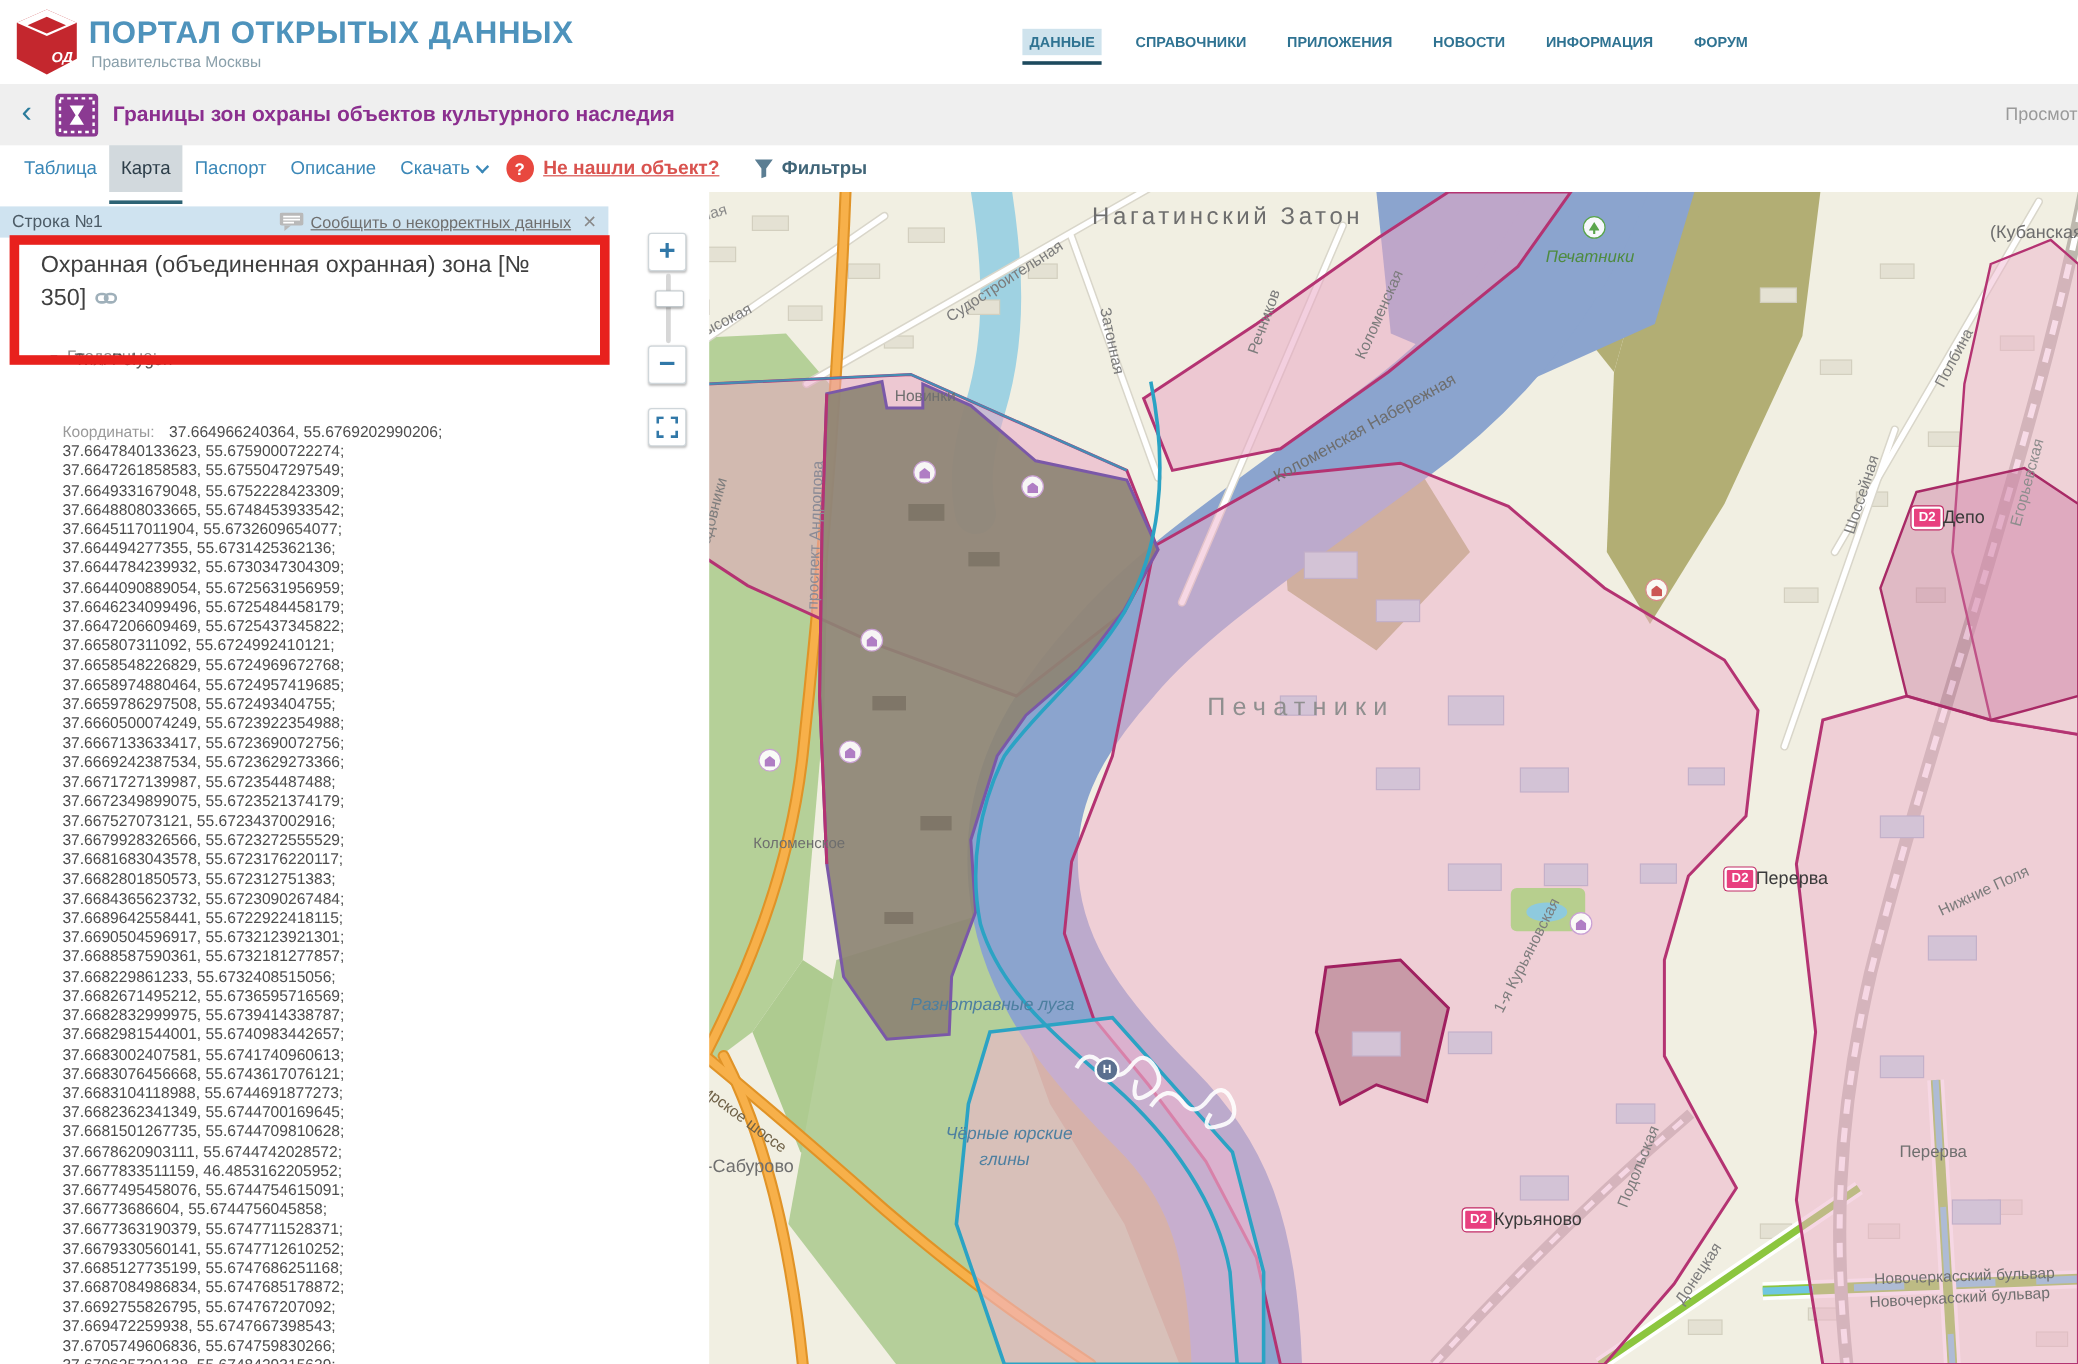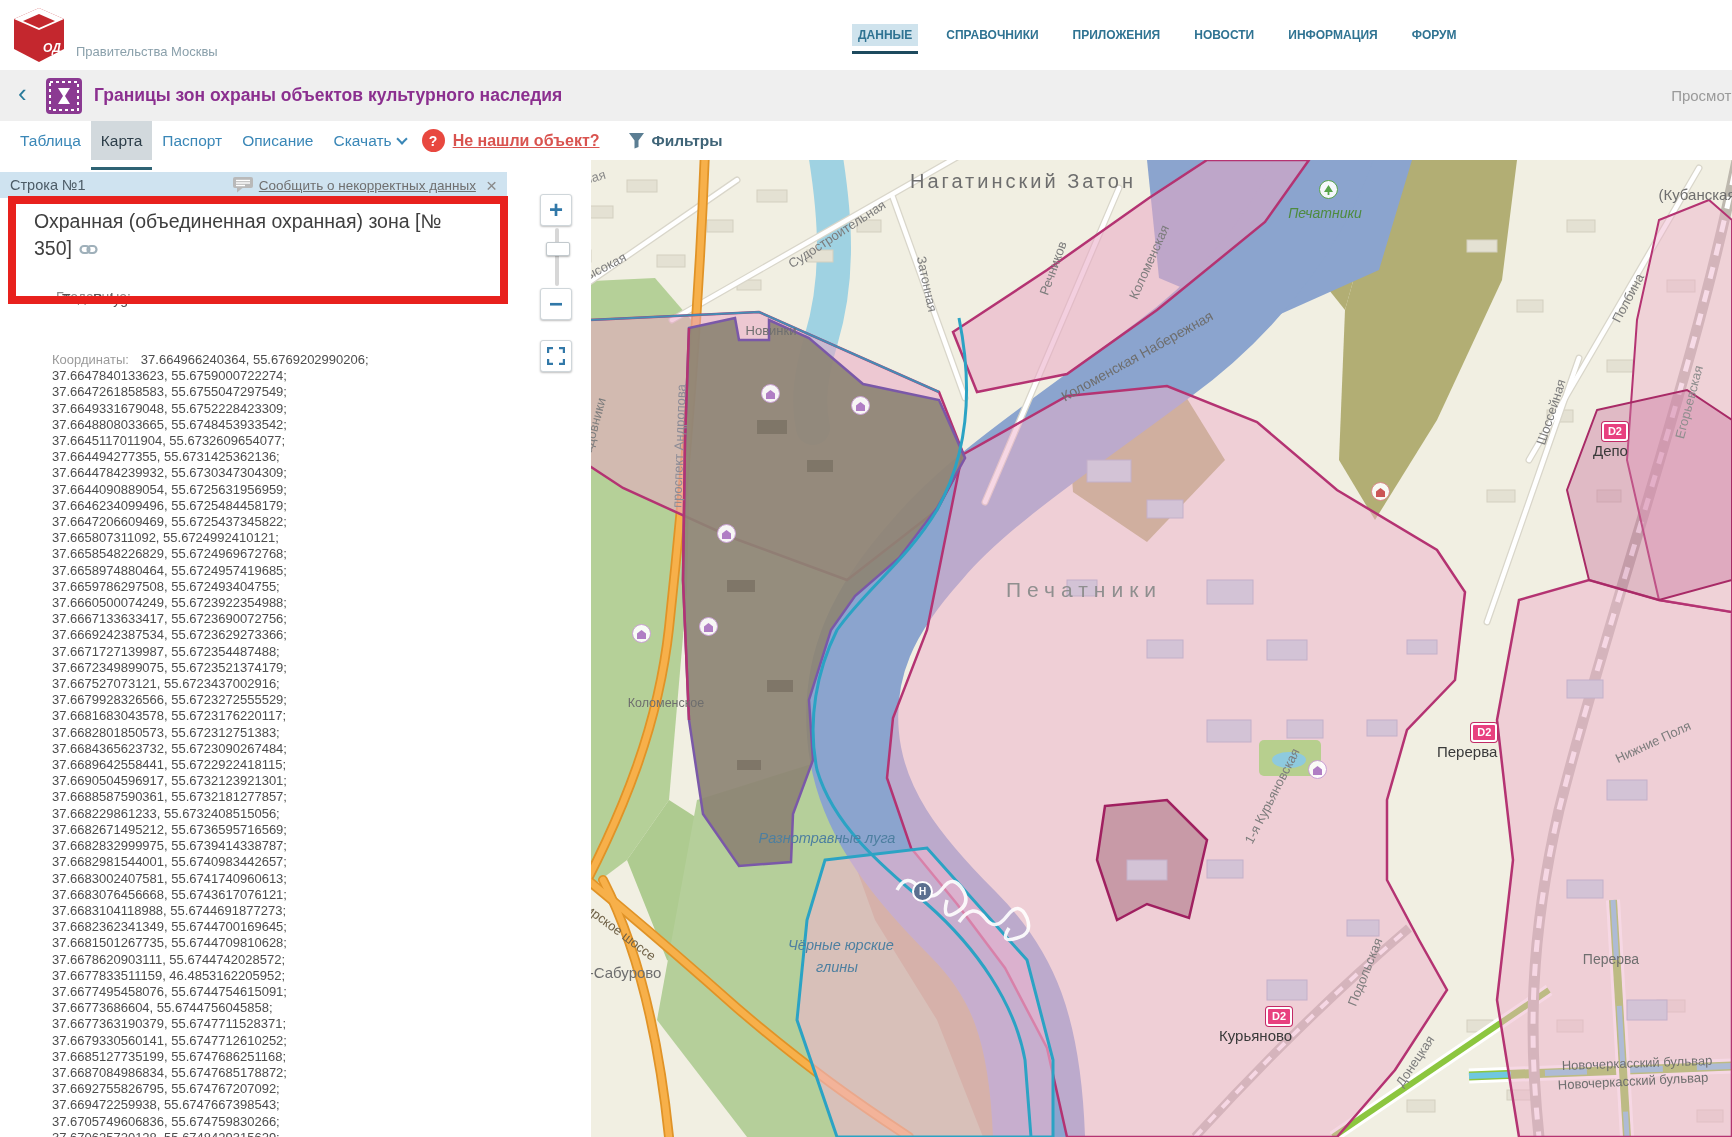--- a/index.html
+++ b/index.html
@@ -47,21 +47,21 @@
   .geodata{position:absolute;left:40px;top:129px;font-size:14px;color:#8c8c8c;cursor:pointer}
   .geodata .tri{font-size:10px;color:#777;margin-right:6px}
   .type-line{position:absolute;left:62px;top:131px;font-size:14px;color:#555;z-index:1}
   .coords{position:absolute;left:52px;top:192px;width:430px;font-size:13px;line-height:16.2px;color:#4d4d4d}
   .coords .clabel{color:#9a9a9a;margin-right:12px}
 
   
   .map{position:absolute;left:507px;top:160px;width:1225px;height:977px;overflow:hidden;background:#f1efe2;cursor:grab}
   .map svg.base{position:absolute;left:0;top:0}
   .mlbl{position:absolute;white-space:nowrap;font-size:13px;color:#7c7c7c;transform:translate(-50%,-50%);z-index:3;pointer-events:none}
-  .d2wrap{position:absolute;display:flex;flex-direction:column;align-items:flex-end;z-index:4;pointer-events:none}
+  .d2wrap{position:absolute;display:flex;flex-direction:row;align-items:flex-start;z-index:4;pointer-events:none}
   .d2badge{background:#e8407f;color:#fff;font-weight:bold;font-size:11px;padding:0 4px;border-radius:3px;border:2px solid #fff;box-shadow:0 0 0 1px #c22a66;line-height:15px}
   .d2name{font-size:15px;color:#3a3a3a;margin-top:1px}
   .poi{position:absolute;width:17px;height:17px;border-radius:50%;background:rgba(255,255,255,.92);border:1px solid #c9a0d4;z-index:3}
   .poi::after{content:"";position:absolute;left:4px;right:4px;top:4px;bottom:3px;background:#b07ec4;
     clip-path:polygon(0 100%,0 45%,50% 10%,100% 45%,100% 100%)}
   .poi.red{border-color:#d98a8a}.poi.red::after{background:#cc5555}
   .poi.tree{border-color:#58a44b}.poi.tree::after{background:#58a44b;clip-path:polygon(50% 0,100% 70%,60% 70%,60% 100%,40% 100%,40% 70%,0 70%)}
   .poi.hosp{background:#5b6f8f;border:2px solid #fff;color:#fff;font-size:10px;font-weight:bold;display:flex;align-items:center;justify-content:center}
   .poi.hosp::after{display:none}
 
@@ -78,20 +78,21 @@
 
 <div class="header">
   <span class="abs" style="left:12px;top:6px">
     <svg width="54" height="58" viewBox="0 0 54 58">
       <path d="M27 2 L52 13 L52 43 L27 56 L2 43 L2 13 Z" fill="#c4272e"></path>
       <path d="M27 2 L52 13 L27 24 L2 13 Z" fill="#ffffff"></path>
       <path d="M27 8 L43 15 L27 22 L11 15 Z" fill="#c4272e"></path>
       <text x="31" y="46" fill="#ffffff" font-size="12" font-style="italic" font-weight="bold">ОД</text>
     </svg>
   </span>
+  <div class="brand-title">ПОРТАЛ ОТКРЫТЫХ ДАННЫХ</div>
   <div class="brand-sub">Правительства Москвы</div>
   <div class="nav">
     <div class="nav-item active">ДАННЫЕ</div>
     <div class="nav-item">СПРАВОЧНИКИ</div>
     <div class="nav-item">ПРИЛОЖЕНИЯ</div>
     <div class="nav-item">НОВОСТИ</div>
     <div class="nav-item">ИНФОРМАЦИЯ</div>
     <div class="nav-item">ФОРУМ</div>
   </div>
 </div>

